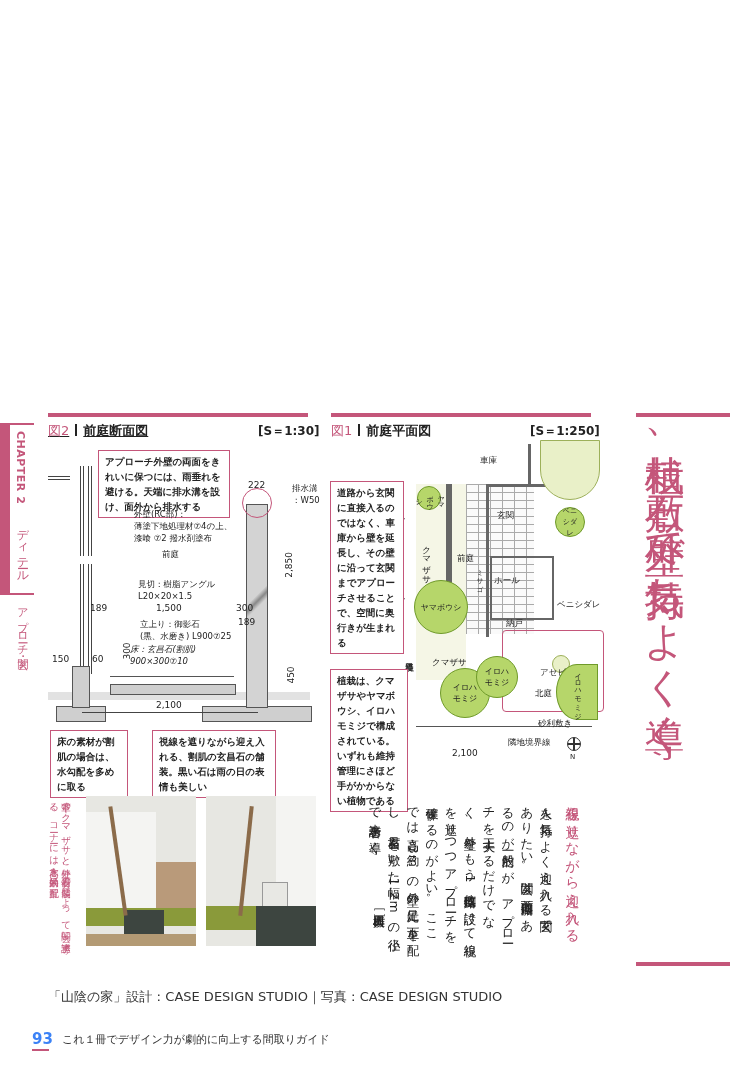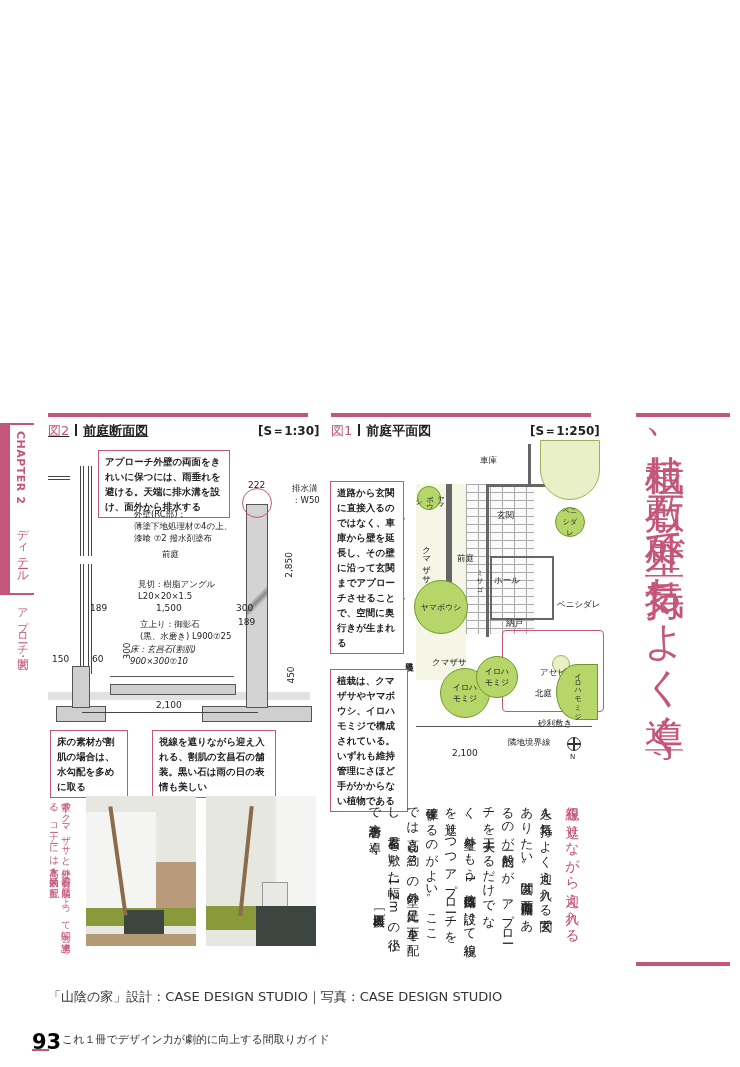--- a/index.html
+++ b/index.html
@@ -182,15 +182,15 @@
 <div class="callout" style="left:330px;top:669px;width:64px;">植栽は、クマザサやヤマボウシ、イロハモミジで構成されている。いずれも維持管理にさほど手がかからない植物である</div>
 
 <div class="abs vtext" style="left:564px;top:795px;font-size:14px;color:#c4567a;letter-spacing:1px;">視線を遮りながら迎え入れる</div>
 <div class="body-text" style="left:388px;top:798px;height:140px;width:168px;">人を気持ちよく迎え入れる玄関でありたい。玄関は前面道路側にあるのが一般的だが、アプローチを工夫するだけでなく、外壁をもう1枚道路側に設けて視線を遮りつつアプローチを確保するのがよい。ここでは高さ約3mの外壁の足元に下草を配し、玄昌石を敷いた幅1.2mの小径で来訪者を導く。</div>
 <div class="abs vtext" style="left:370px;top:906px;font-size:12px;color:#222;">［横田典雄］</div>
 
 <div class="rule" style="left:636px;top:413px;width:94px;"></div>
 <div class="abs vtext" style="left:640px;top:424px;height:540px;font-family:'DejaVu Serif',serif;font-size:40px;line-height:50px;color:#c4567a;">植栽、敷石、外壁で気持ちよく導く</div>
 <div class="rule" style="left:636px;top:962px;width:94px;"></div>
 
-<div class="abs" style="left:32px;top:1030px;font-size:21px;font-weight:bold;color:#000000;">93</div>
+<div class="abs" style="left:32px;top:1030px;font-size:15px;font-weight:bold;color:#3b82f6;">93</div>
 <div class="abs" style="left:32px;top:1049px;width:17px;height:2px;background:#c4567a;"></div>
 <div class="abs" style="left:62px;top:1032px;font-size:11px;color:#333;">これ１冊でデザイン力が劇的に向上する間取りガイド</div>
 
 </body></html>

